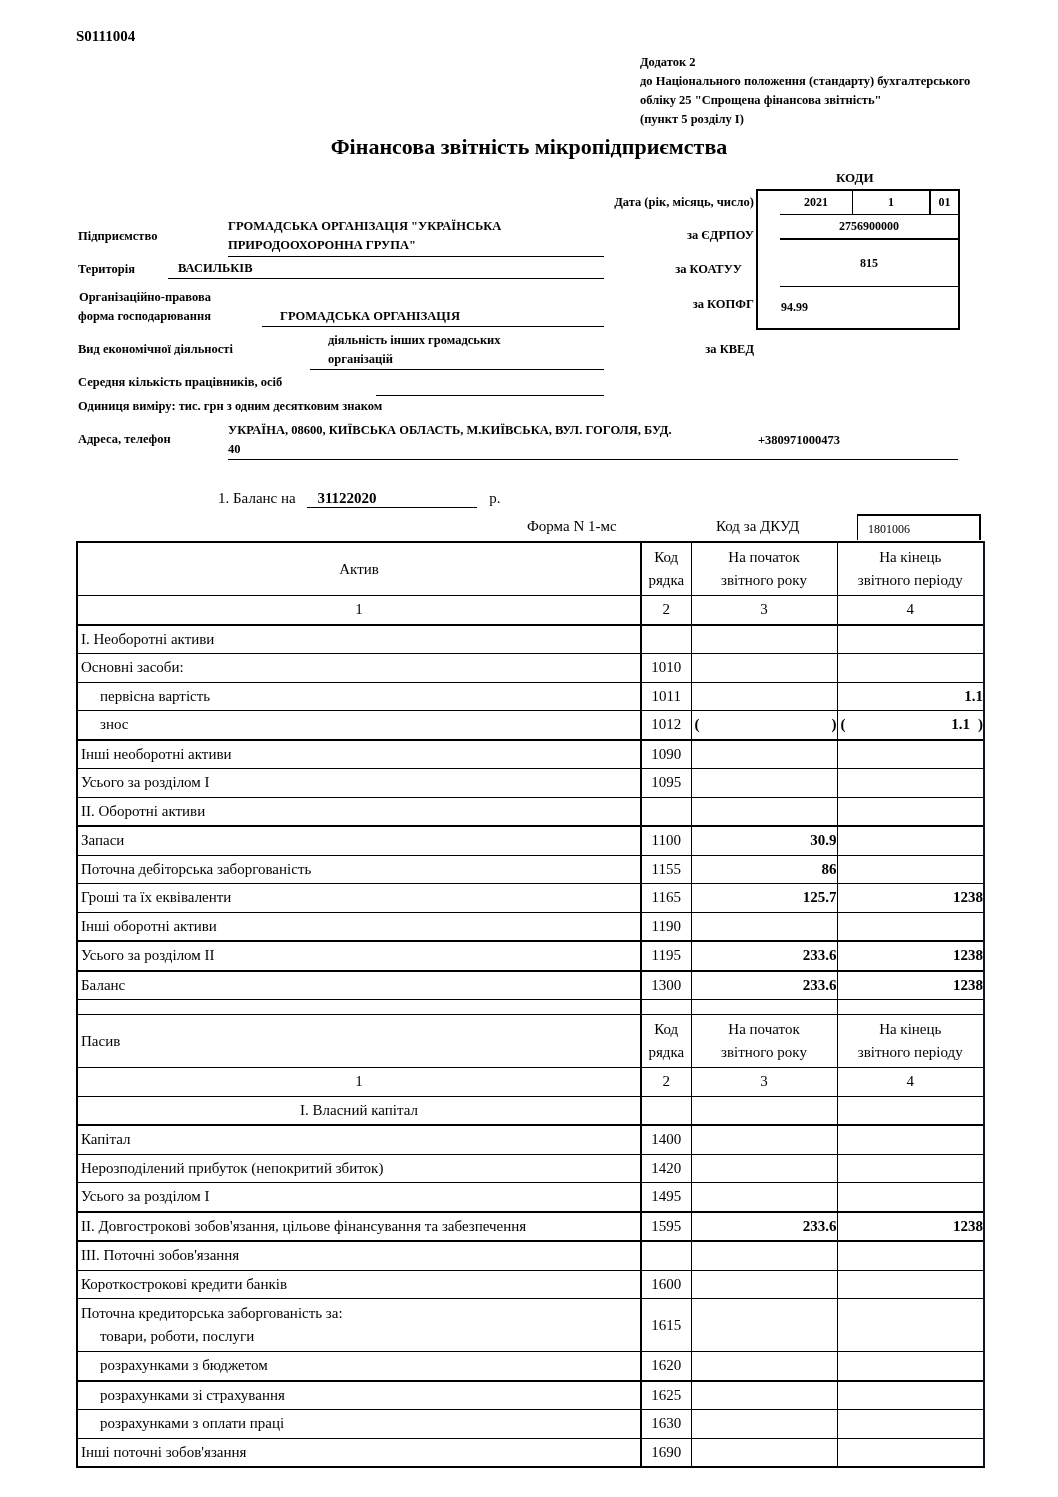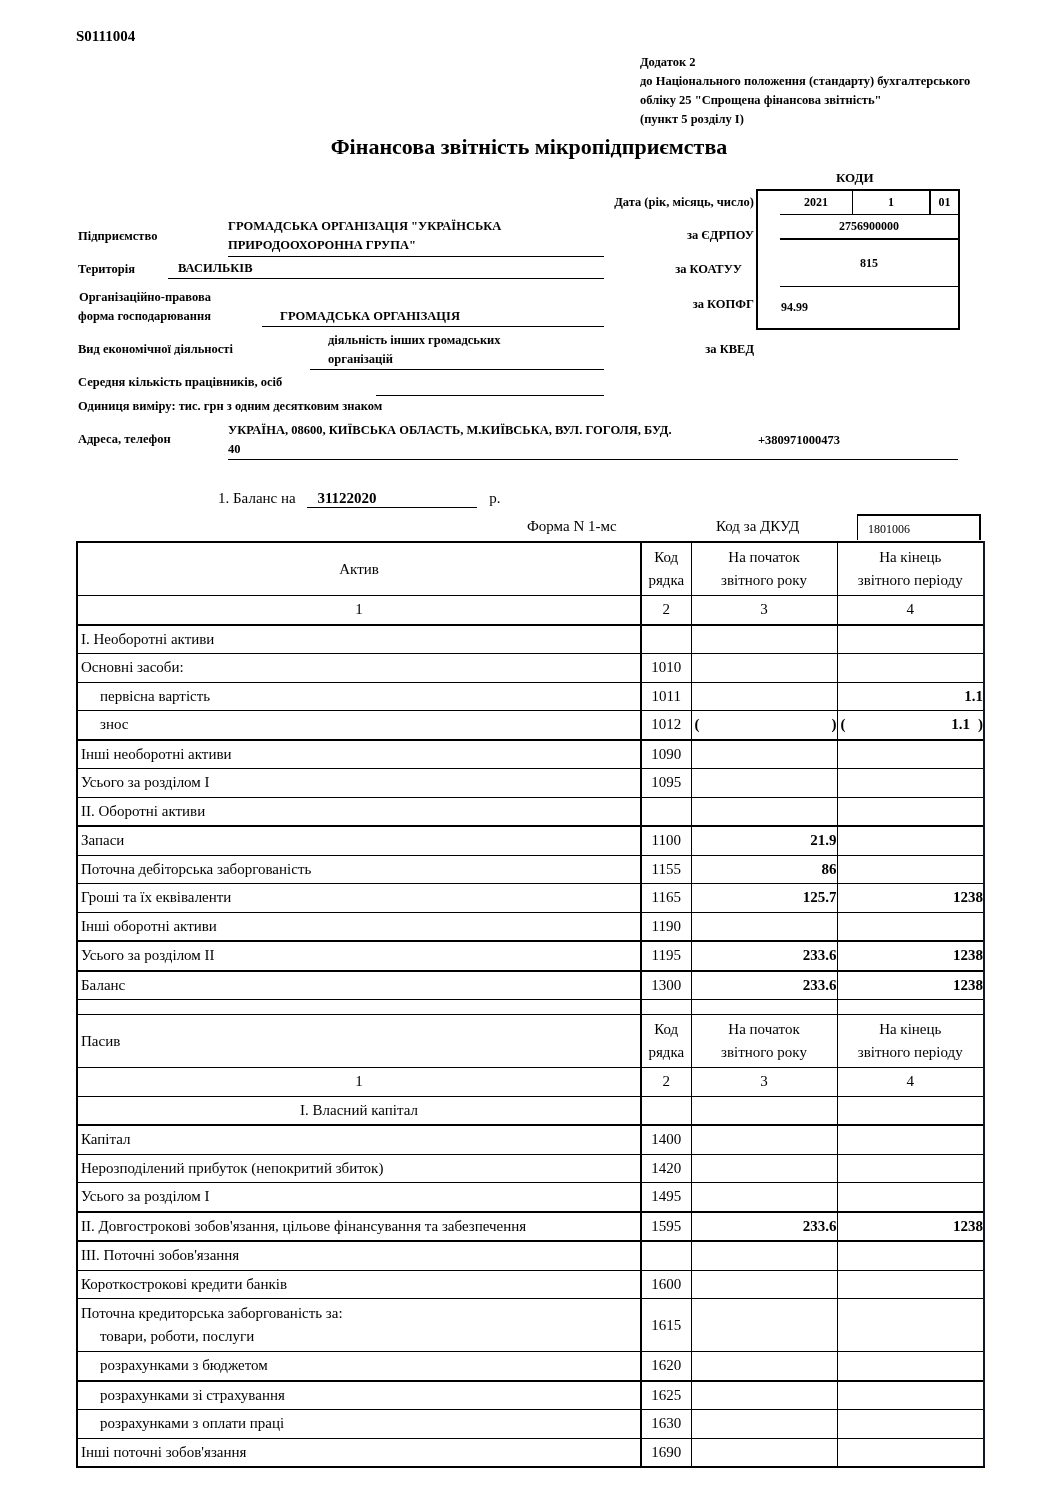--- a/index.html
+++ b/index.html
@@ -197,21 +197,21 @@
     </tr>
     <tr>
       <td class="c1">ІІ. Оборотні активи</td>
       <td class="c2"></td>
       <td class="num"></td>
       <td class="num c4"></td>
     </tr>
     <tr class="thick-top">
       <td class="c1">Запаси</td>
       <td class="c2">1100</td>
-      <td class="num">21.9</td>
+      <td class="num">30.9</td>
       <td class="num c4"></td>
     </tr>
     <tr>
       <td class="c1">Поточна дебіторська заборгованість</td>
       <td class="c2">1155</td>
       <td class="num">86</td>
       <td class="num c4"></td>
     </tr>
     <tr>
       <td class="c1">Гроші та їх еквіваленти</td>

